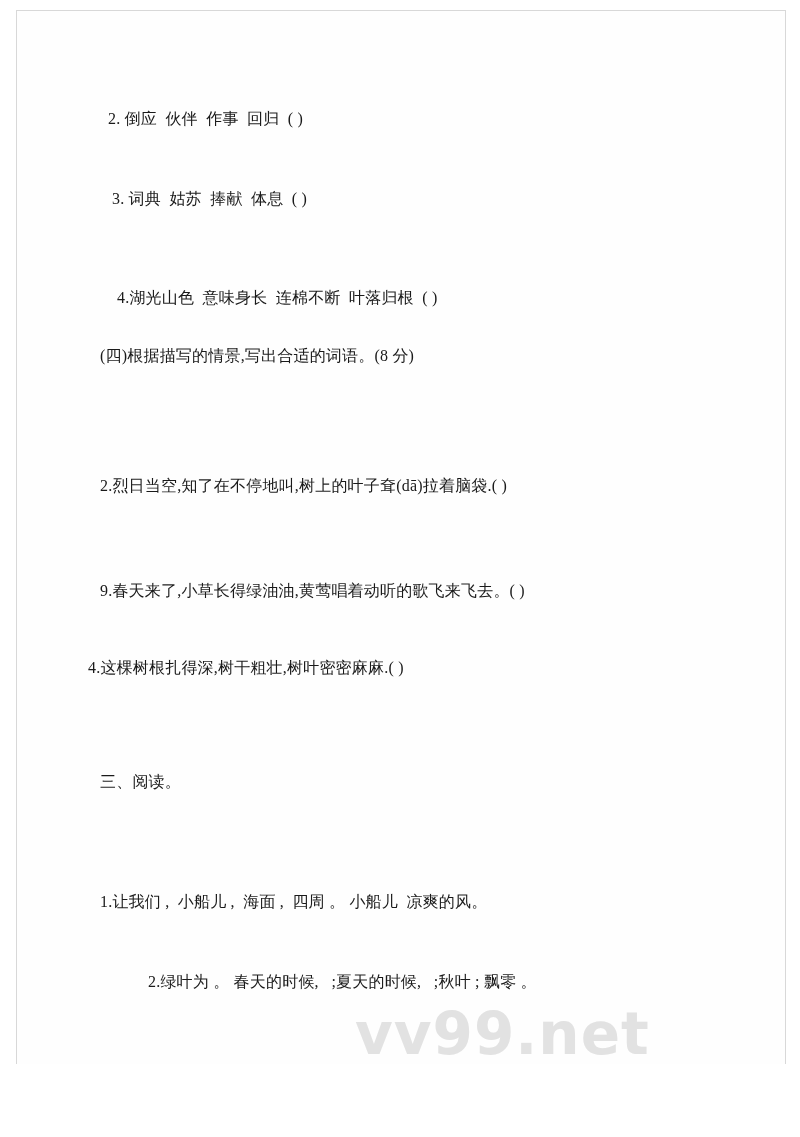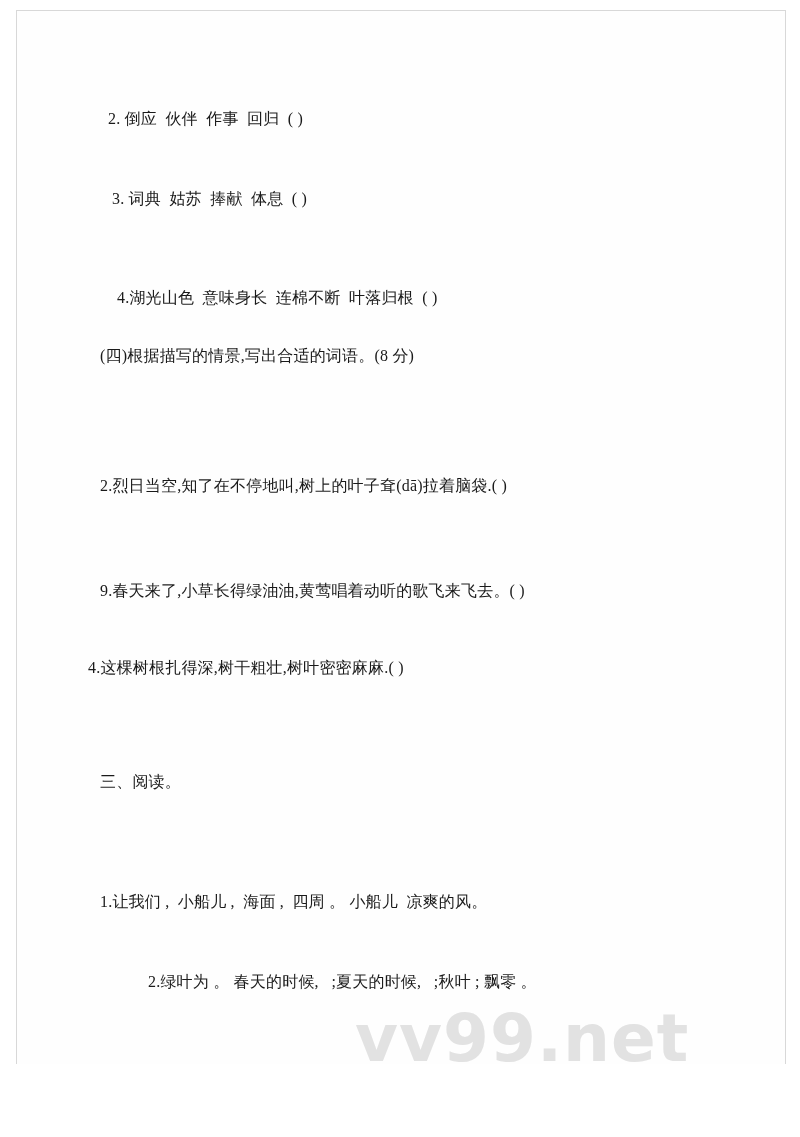--- a/index.html
+++ b/index.html
@@ -42,21 +42,21 @@
     font-size: 16px;
     line-height: 22px;
     white-space: pre;
     letter-spacing: 0.2px;
   }
   .watermark {
     position: absolute;
     left: 355px;
     top: 1000px;
     font-family: "DejaVu Sans", sans-serif;
-    font-size: 66px;
+    font-size: 58px;
     font-weight: bold;
     color: #e2e2e2;
     letter-spacing: 1px;
     user-select: none;
   }
 </style>
 </head>
 <body>
 
 <div class="page">

